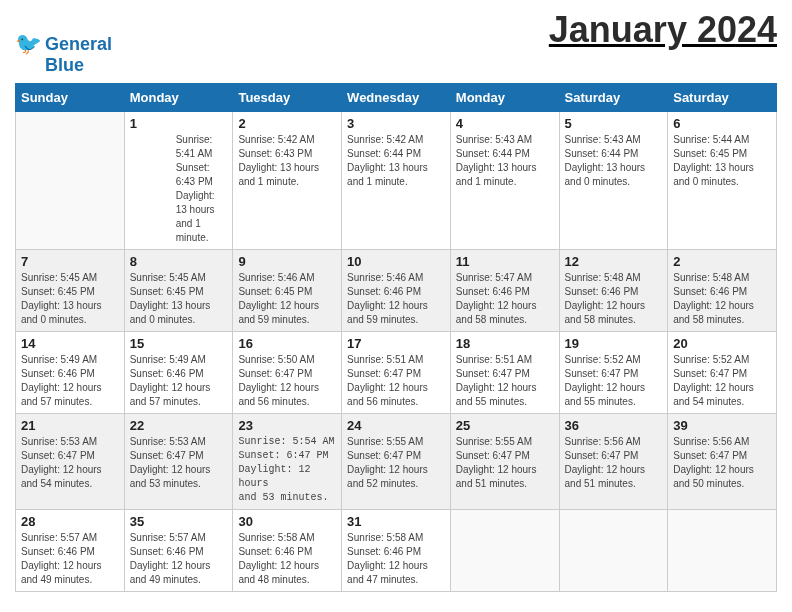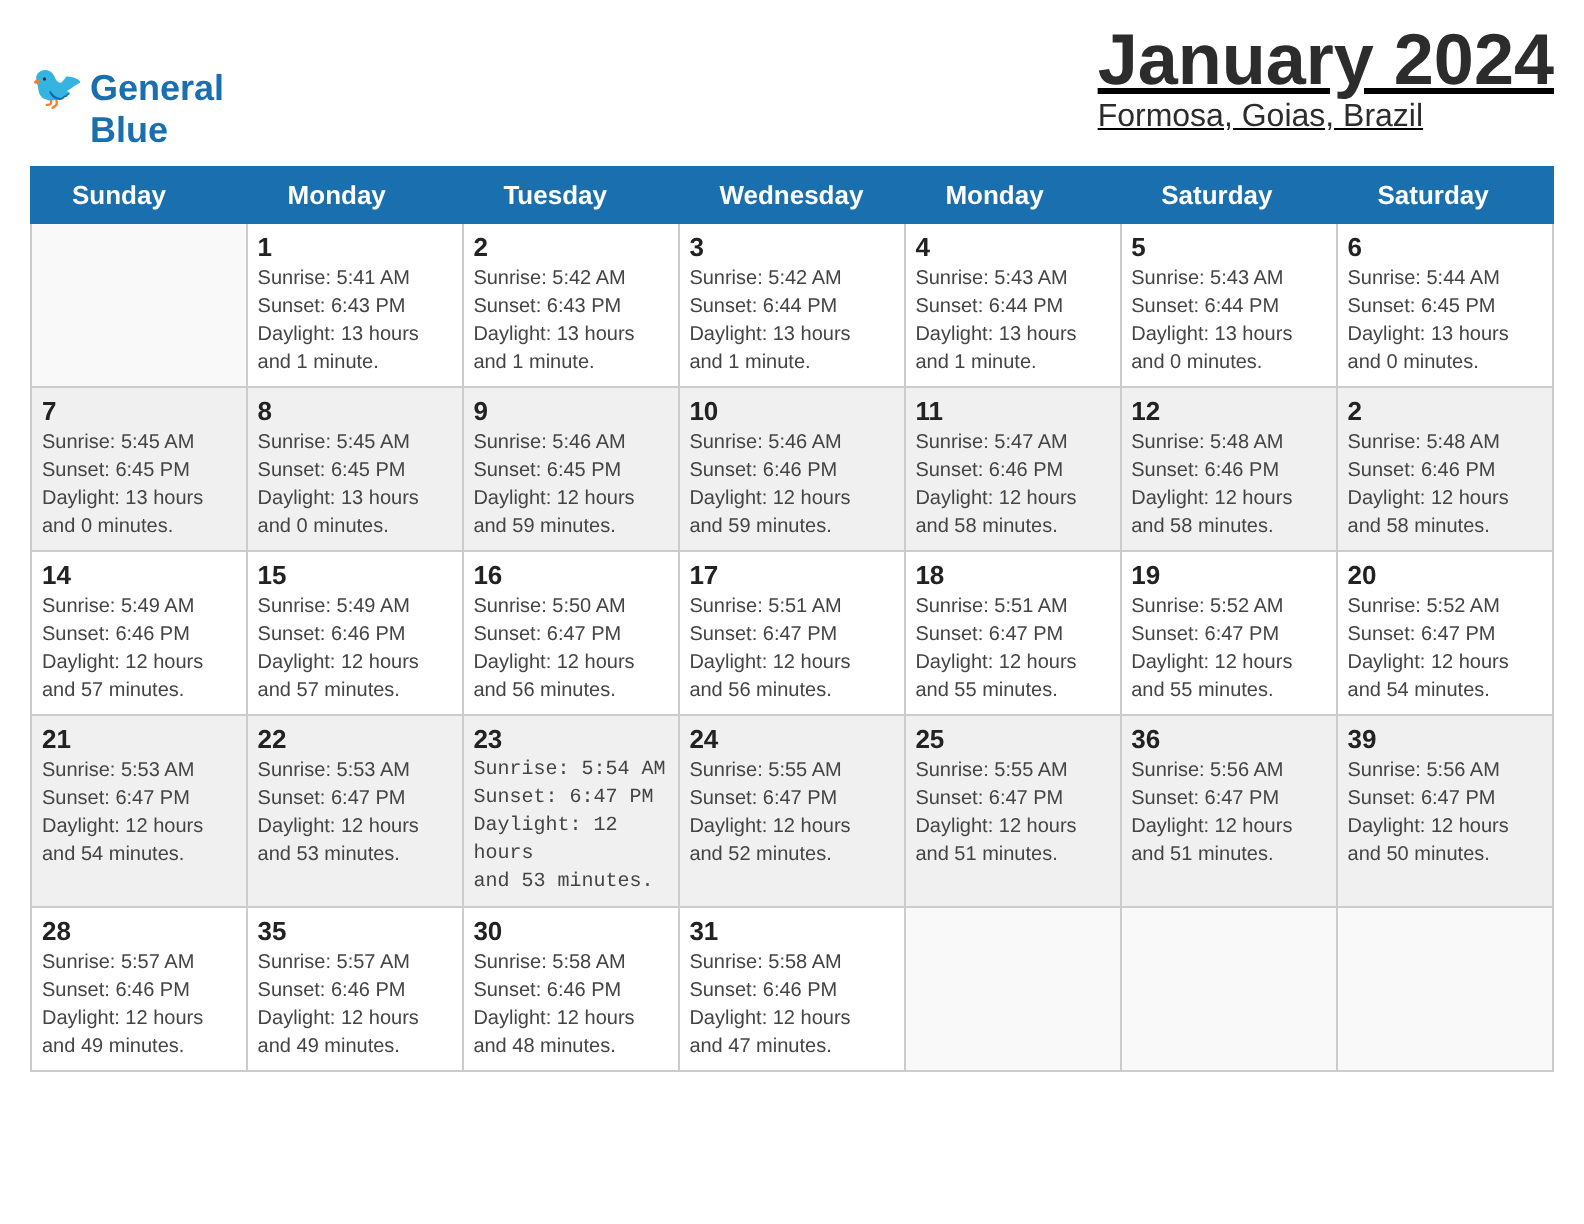--- a/index.html
+++ b/index.html
@@ -48,21 +48,21 @@
     .calendar {
       width: 100%;
       border-collapse: collapse;
       border: 1px solid #ccc;
     }
     .calendar th {
       background: #1a6faf;
       color: #fff;
       font-size: 13px;
       font-weight: bold;
-      padding: 6px 20px;
+      padding: 6px 5px;
       text-align: left;
       border: 1px solid #1a6faf;
     }
     .calendar td {
       vertical-align: top;
       border: 1px solid #ccc;
       padding: 4px 5px;
       width: calc(100% / 7);
       min-height: 80px;
       font-size: 10.5px;
@@ -100,42 +100,41 @@
       </svg>
       <div>
         <div style="font-size:18px;font-weight:bold;line-height:1.15;margin-top:24px;">
           <span style="color:#1a6faf;">General</span><br>
           <span style="color:#1a6faf;">Blue</span>
         </div>
       </div>
     </div>
     <div class="title-block">
       <div class="month-title">January 2024</div>
-      <div class="location-title">Formosa, Goias, Brazil</div>
     </div>
   </div>
 
   <table class="calendar">
     <thead>
       <tr>
       <th>Sunday</th>
           <th>Monday</th>
           <th>Tuesday</th>
           <th>Wednesday</th>
           <th>Monday</th>
           <th>Saturday</th>
           <th>Saturday</th>
         </tr>
     </thead>
     <tbody id="calendar-body">
     <tr class="row-white">
           <td class="empty"></td>
           <td>
             <div class="day-number">1</div>
-            <div class="day-info" style="white-space: pre-line;">Sunrise: 5:41 AM
+            <div class="day-info" style="white-space: pre-line; margin-left: 46px;">Sunrise: 5:41 AM
 Sunset: 6:43 PM
 Daylight: 13 hours
 and 1 minute.</div>
           </td>
           <td>
             <div class="day-number">2</div>
             <div class="day-info" style="white-space: pre-line;">Sunrise: 5:42 AM
 Sunset: 6:43 PM
 Daylight: 13 hours
 and 1 minute.</div>

